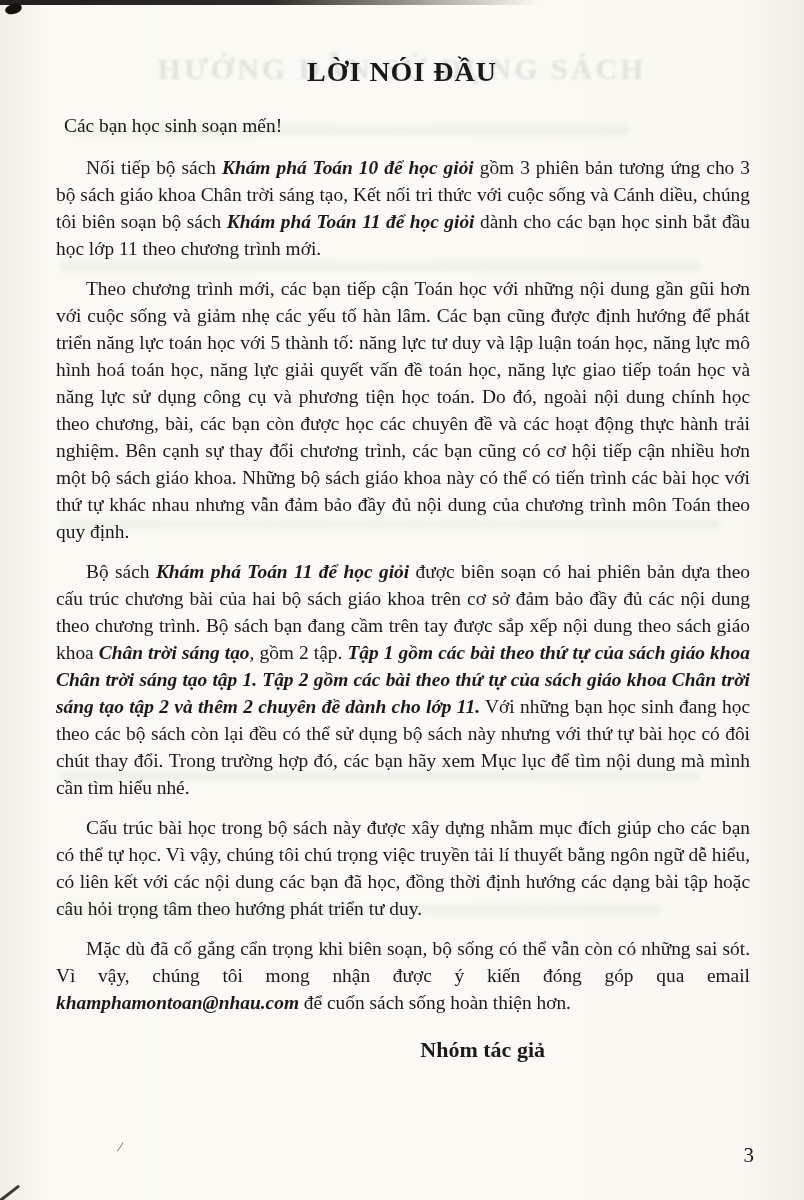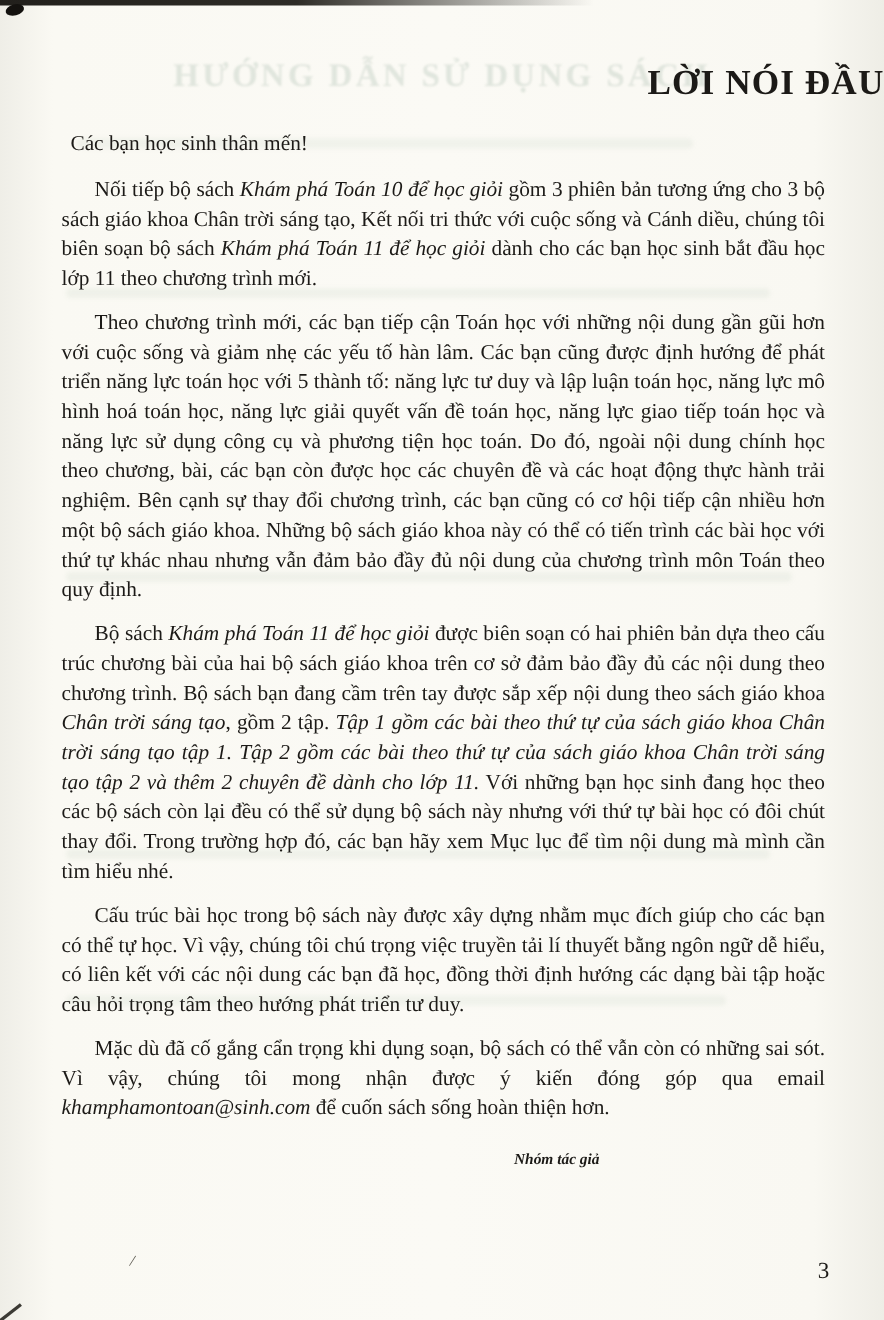--- a/index.html
+++ b/index.html
@@ -64,52 +64,51 @@
   .bleed-1 { top: 126px; left: 70px;  width: 560px; }
   .bleed-2 { top: 262px; left: 60px;  width: 640px; }
   .bleed-3 { top: 520px; left: 60px;  width: 660px; }
   .bleed-4 { top: 772px; left: 60px;  width: 640px; }
   .bleed-5 { top: 905px; left: 60px;  width: 600px; }
   
   .title {
     position: relative;
     margin: 0;
     padding-top: 56px;
-    text-align: right;
-    font-size: 32px;
+    text-align: center;
+    font-size: 28px;
     font-weight: bold;
     letter-spacing: 1px;
   }
   .page-body {
     position: relative;
     margin: 24px 54px 0 56px;
     font-size: 19.4px;
     line-height: 27px;
     text-align: justify;
   }
   .para {
     margin: 0 0 13px 0;
     text-indent: 30px;
   }
   .para.greeting {
     text-indent: 8px;
     margin-bottom: 15px;
   }
   .run-bi {
-    font-weight: normal;
+    font-weight: bold;
     font-style: italic;
   }
   .signature {
     position: relative;
     margin-top: 20px;
     text-align: right;
     padding-right: 205px;
-    font-size: 14px;
+    font-size: 22px;
     font-weight: bold;
-    font-style: italic;
   }
   .stray-mark {
     position: absolute;
     left: 118px;
     bottom: 44px;
     font-size: 15px;
     color: #5a574f;
     transform: rotate(14deg);
   }
   .page-number {
@@ -131,25 +130,25 @@
   <div class="ghost-title">HƯỚNG DẪN SỬ DỤNG SÁCH</div>
   <div class="bleed-line bleed-1"></div>
   <div class="bleed-line bleed-2"></div>
   <div class="bleed-line bleed-3"></div>
   <div class="bleed-line bleed-4"></div>
   <div class="bleed-line bleed-5"></div>
 
   <h1 class="title">LỜI NÓI ĐẦU</h1>
 
   <div class="page-body">
-    <p class="para greeting"><span>Các bạn học sinh thân mến!</span></p>
+    <p class="para greeting"><span>Các bạn học sinh soạn mến!</span></p>
     <p class="para"><span>Nối tiếp bộ sách </span><span class="run-bi">Khám phá Toán 10 để học giỏi</span><span> gồm 3 phiên bản tương ứng cho 3 bộ sách giáo khoa Chân trời sáng tạo, Kết nối tri thức với cuộc sống và Cánh diều, chúng tôi biên soạn bộ sách </span><span class="run-bi">Khám phá Toán 11 để học giỏi</span><span> dành cho các bạn học sinh bắt đầu học lớp 11 theo chương trình mới.</span></p>
     <p class="para"><span>Theo chương trình mới, các bạn tiếp cận Toán học với những nội dung gần gũi hơn với cuộc sống và giảm nhẹ các yếu tố hàn lâm. Các bạn cũng được định hướng để phát triển năng lực toán học với 5 thành tố: năng lực tư duy và lập luận toán học, năng lực mô hình hoá toán học, năng lực giải quyết vấn đề toán học, năng lực giao tiếp toán học và năng lực sử dụng công cụ và phương tiện học toán. Do đó, ngoài nội dung chính học theo chương, bài, các bạn còn được học các chuyên đề và các hoạt động thực hành trải nghiệm. Bên cạnh sự thay đổi chương trình, các bạn cũng có cơ hội tiếp cận nhiều hơn một bộ sách giáo khoa. Những bộ sách giáo khoa này có thể có tiến trình các bài học với thứ tự khác nhau nhưng vẫn đảm bảo đầy đủ nội dung của chương trình môn Toán theo quy định.</span></p>
     <p class="para"><span>Bộ sách </span><span class="run-bi">Khám phá Toán 11 để học giỏi</span><span> được biên soạn có hai phiên bản dựa theo cấu trúc chương bài của hai bộ sách giáo khoa trên cơ sở đảm bảo đầy đủ các nội dung theo chương trình. Bộ sách bạn đang cầm trên tay được sắp xếp nội dung theo sách giáo khoa </span><span class="run-bi">Chân trời sáng tạo</span><span>, gồm 2 tập. </span><span class="run-bi">Tập 1 gồm các bài theo thứ tự của sách giáo khoa Chân trời sáng tạo tập 1. Tập 2 gồm các bài theo thứ tự của sách giáo khoa Chân trời sáng tạo tập 2 và thêm 2 chuyên đề dành cho lớp 11.</span><span> Với những bạn học sinh đang học theo các bộ sách còn lại đều có thể sử dụng bộ sách này nhưng với thứ tự bài học có đôi chút thay đổi. Trong trường hợp đó, các bạn hãy xem Mục lục để tìm nội dung mà mình cần tìm hiểu nhé.</span></p>
     <p class="para"><span>Cấu trúc bài học trong bộ sách này được xây dựng nhằm mục đích giúp cho các bạn có thể tự học. Vì vậy, chúng tôi chú trọng việc truyền tải lí thuyết bằng ngôn ngữ dễ hiểu, có liên kết với các nội dung các bạn đã học, đồng thời định hướng các dạng bài tập hoặc câu hỏi trọng tâm theo hướng phát triển tư duy.</span></p>
-    <p class="para"><span>Mặc dù đã cố gắng cẩn trọng khi dụng soạn, bộ sách có thể vẫn còn có những sai sót. Vì vậy, chúng tôi mong nhận được ý kiến đóng góp qua email </span><span class="run-bi">khamphamontoan@sinh.com</span><span> để cuốn sách sống hoàn thiện hơn.</span></p>
+    <p class="para"><span>Mặc dù đã cố gắng cẩn trọng khi biên soạn, bộ sống có thể vẫn còn có những sai sót. Vì vậy, chúng tôi mong nhận được ý kiến đóng góp qua email </span><span class="run-bi">khamphamontoan@nhau.com</span><span> để cuốn sách sống hoàn thiện hơn.</span></p>
     <div class="signature">Nhóm tác giả</div>
   </div>
 
   <div class="stray-mark">/</div>
   <div class="page-number">3</div>
 
 </div>
 
 </body></html>

